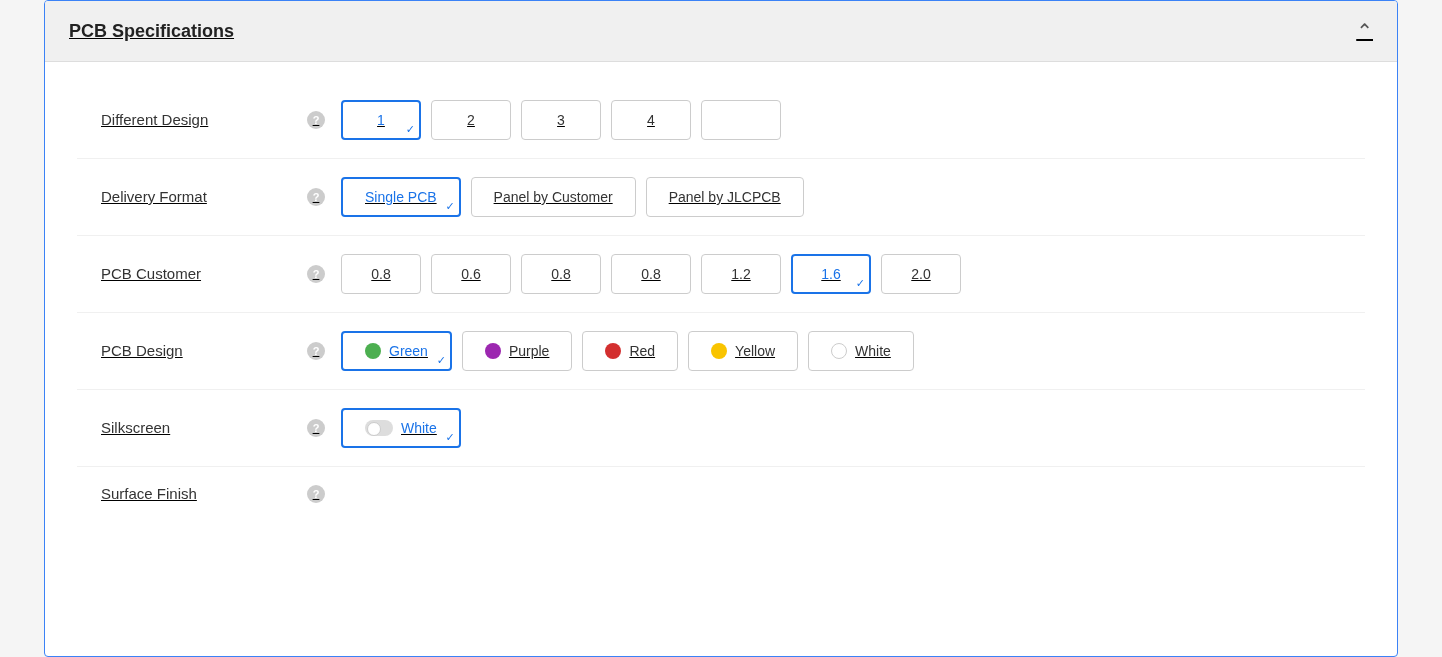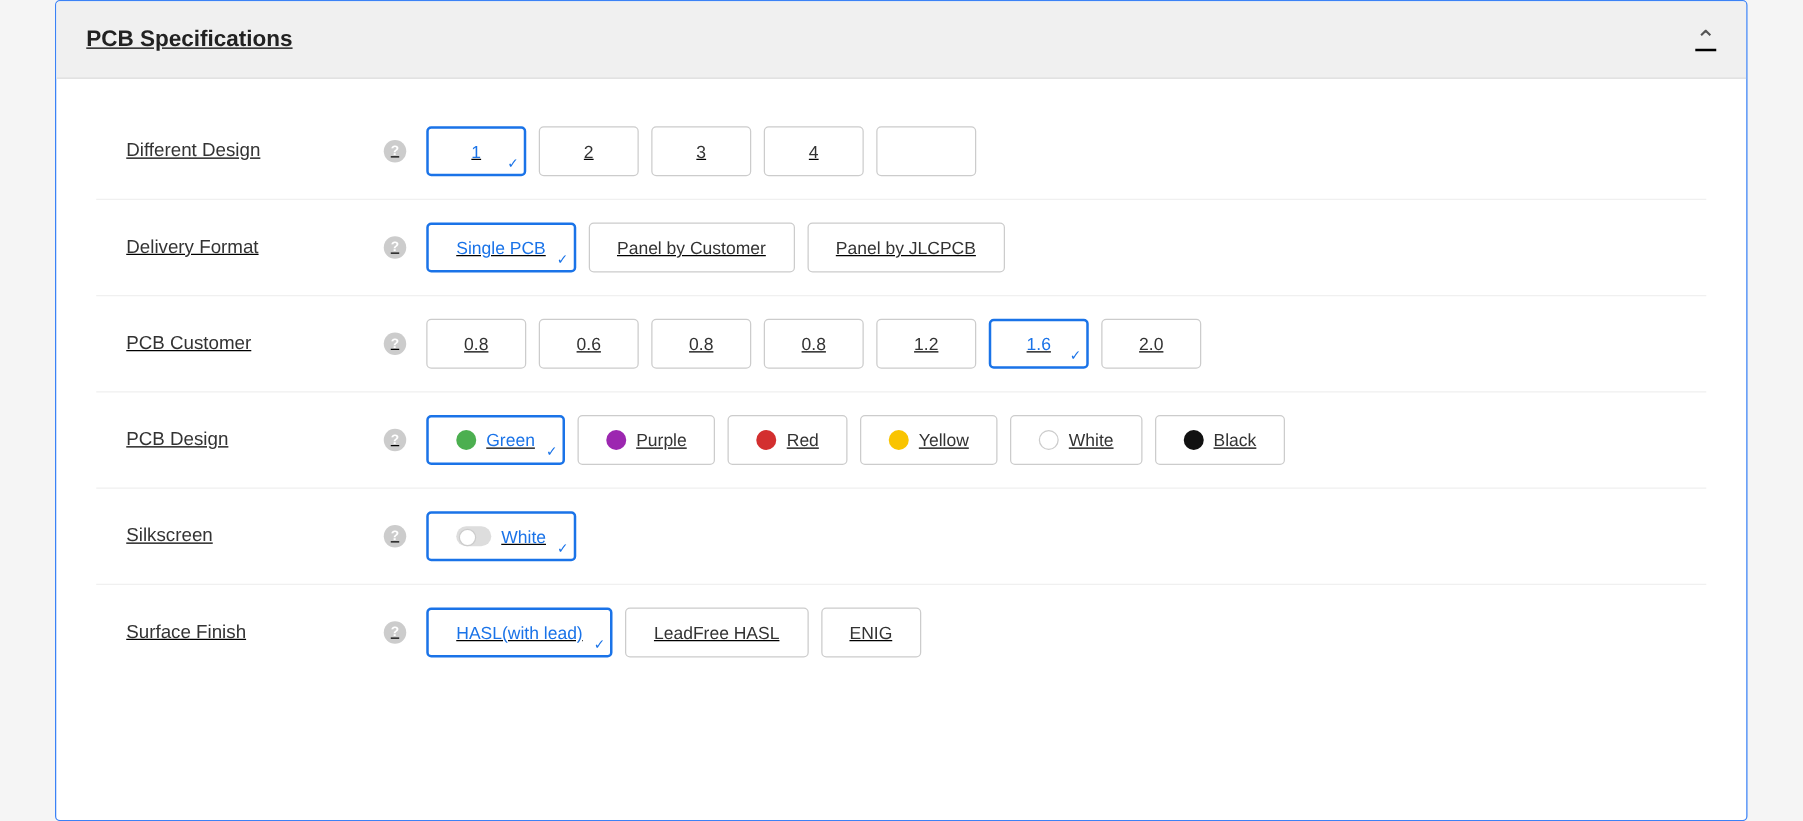--- a/index.html
+++ b/index.html
@@ -217,24 +217,20 @@
           Red
         </button>
         <button class="option-btn">
           <span class="color-dot" style="background:#f9c400;"></span>
           Yellow
         </button>
         <button class="option-btn">
           <span class="color-dot white-dot"></span>
           White
         </button>
-        <button class="option-btn">
-          <span class="color-dot" style="background:#111;"></span>
-          Black
-        </button>
       </div>
     </div>
 
     <div class="row">
       <div class="label-wrapper">
         <span class="label-col">Silkscreen</span>
         <span class="help-icon">?</span>
       </div>
       <div class="options-col">
         <button class="option-btn selected">
@@ -242,21 +238,16 @@
           White
         </button>
       </div>
     </div>
 
     <div class="row">
       <div class="label-wrapper">
         <span class="label-col">Surface Finish</span>
         <span class="help-icon">?</span>
       </div>
-      <div class="options-col">
-        <button class="option-btn selected">HASL(with lead)</button>
-        <button class="option-btn">LeadFree HASL</button>
-        <button class="option-btn">ENIG</button>
-      </div>
     </div>
 
   </div>
 </div>
 
 </body></html>

